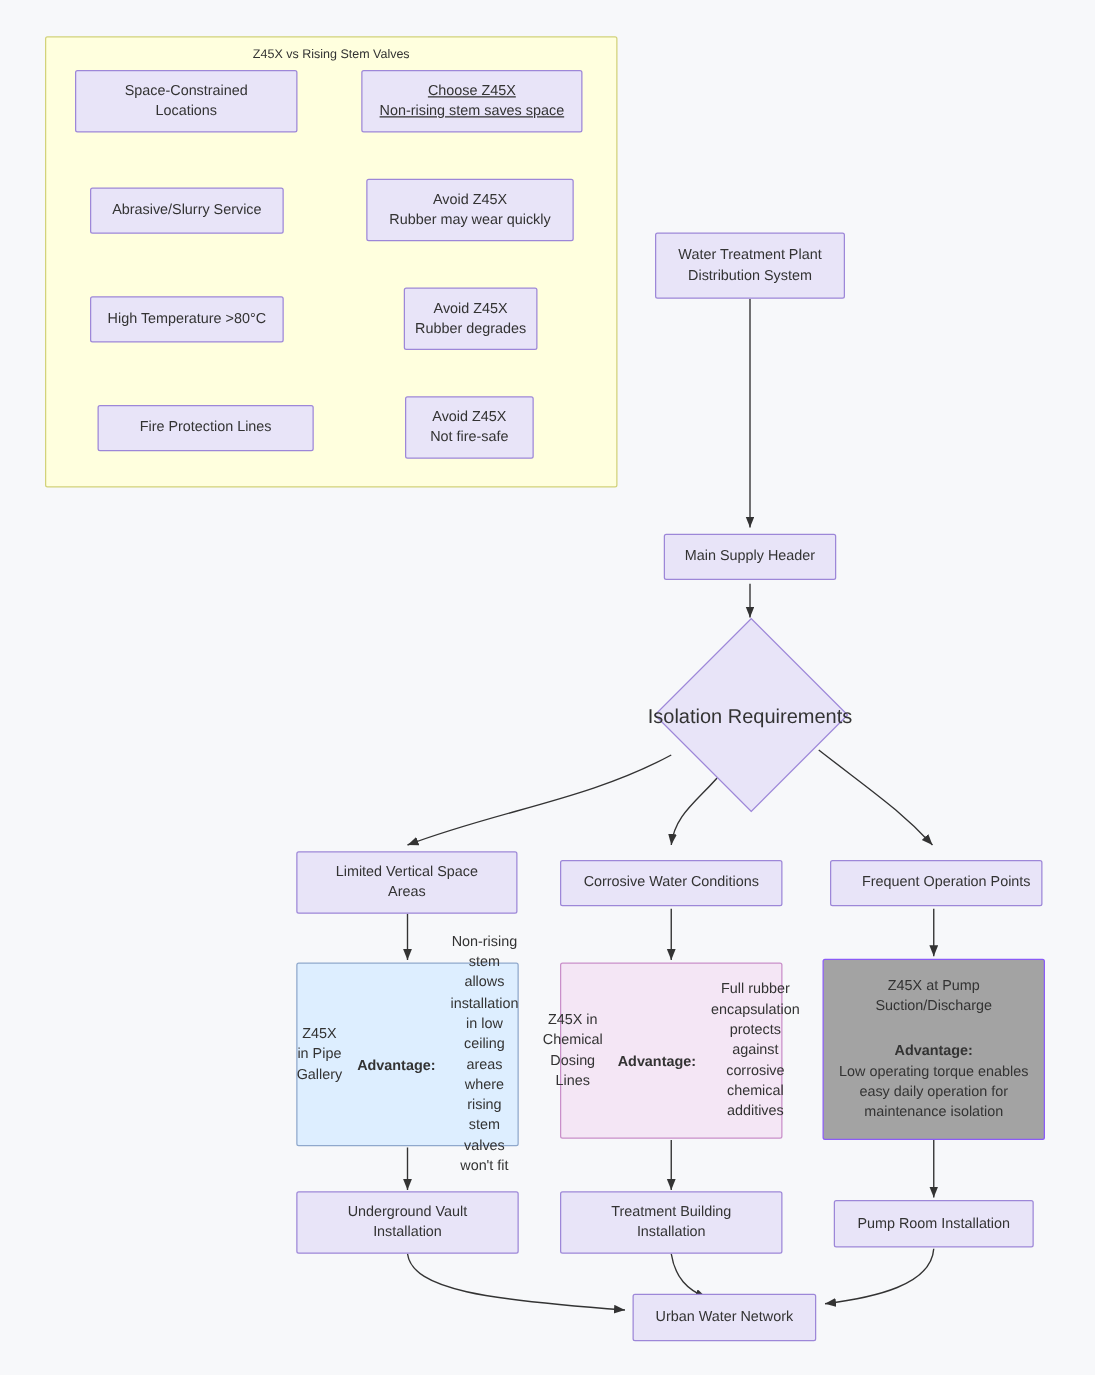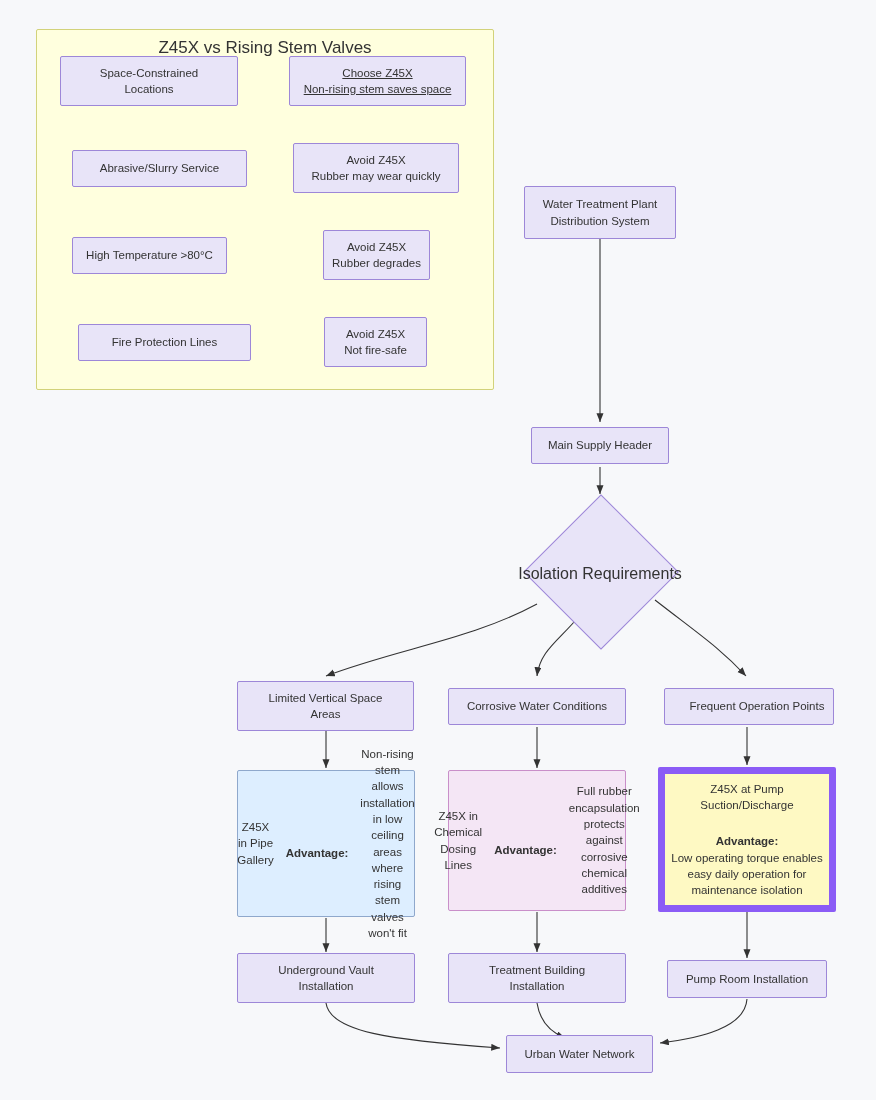--- a/index.html
+++ b/index.html
@@ -32,21 +32,21 @@
     background: #ffffde;
     border: 1px solid #d2d27a;
     border-radius: 2px;
   }
   .subgraph-title {
     position: absolute;
     width: 100%;
     top: 8px;
     left: 0;
     text-align: center;
-    font-size: 17px;
+    font-size: 10px;
     color: #333333;
   }
   .node {
     position: absolute;
     box-sizing: border-box;
     display: flex;
     align-items: center;
     justify-content: center;
     text-align: center;
     font-size: 11.5px;
@@ -60,22 +60,22 @@
   }
   .node-blue {
     background: #ddeeff;
     border: 1px solid #8fa8cc;
   }
   .node-pink {
     background: #f4e6f5;
     border: 1px solid #c98fc9;
   }
   .node-green {
-    background: #fef9c3;
-    border: 7px solid #8b5cf6;
+    background: #a3a3a3;
+    border: 1px solid #8b5cf6;
   }
   .node-inner {
     padding: 0 6px;
     width: 100%;
     white-space: pre-line;
   }
   .diamond {
     position: absolute;
     background: #e8e4f8;
     border: 1px solid #9d87d8;
@@ -138,21 +138,21 @@
   <div class="node node-purple" style="left:60px; top:56px; width:178px; height:50px;">
     <span class="node-inner">Space-Constrained
 Locations</span>
   </div>
 
   <div class="node node-purple" style="left:289px; top:56px; width:177px; height:50px;text-decoration:underline;">
     <span class="node-inner">Choose Z45X
 Non-rising stem saves space</span>
   </div>
 
-  <div class="node node-purple" style="left:72px; top:150px; width:175px; height:37px;text-align:center;">
+  <div class="node node-purple" style="left:72px; top:150px; width:155px; height:37px;text-align:center;">
     <span class="node-inner">Abrasive/Slurry Service</span>
   </div>
 
   <div class="node node-purple" style="left:293px; top:143px; width:166px; height:50px;">
     <span class="node-inner">Avoid Z45X
 Rubber may wear quickly</span>
   </div>
 
   <div class="node node-purple" style="left:72px; top:237px; width:155px; height:37px;">
     <span class="node-inner">High Temperature &gt;80°C</span>

